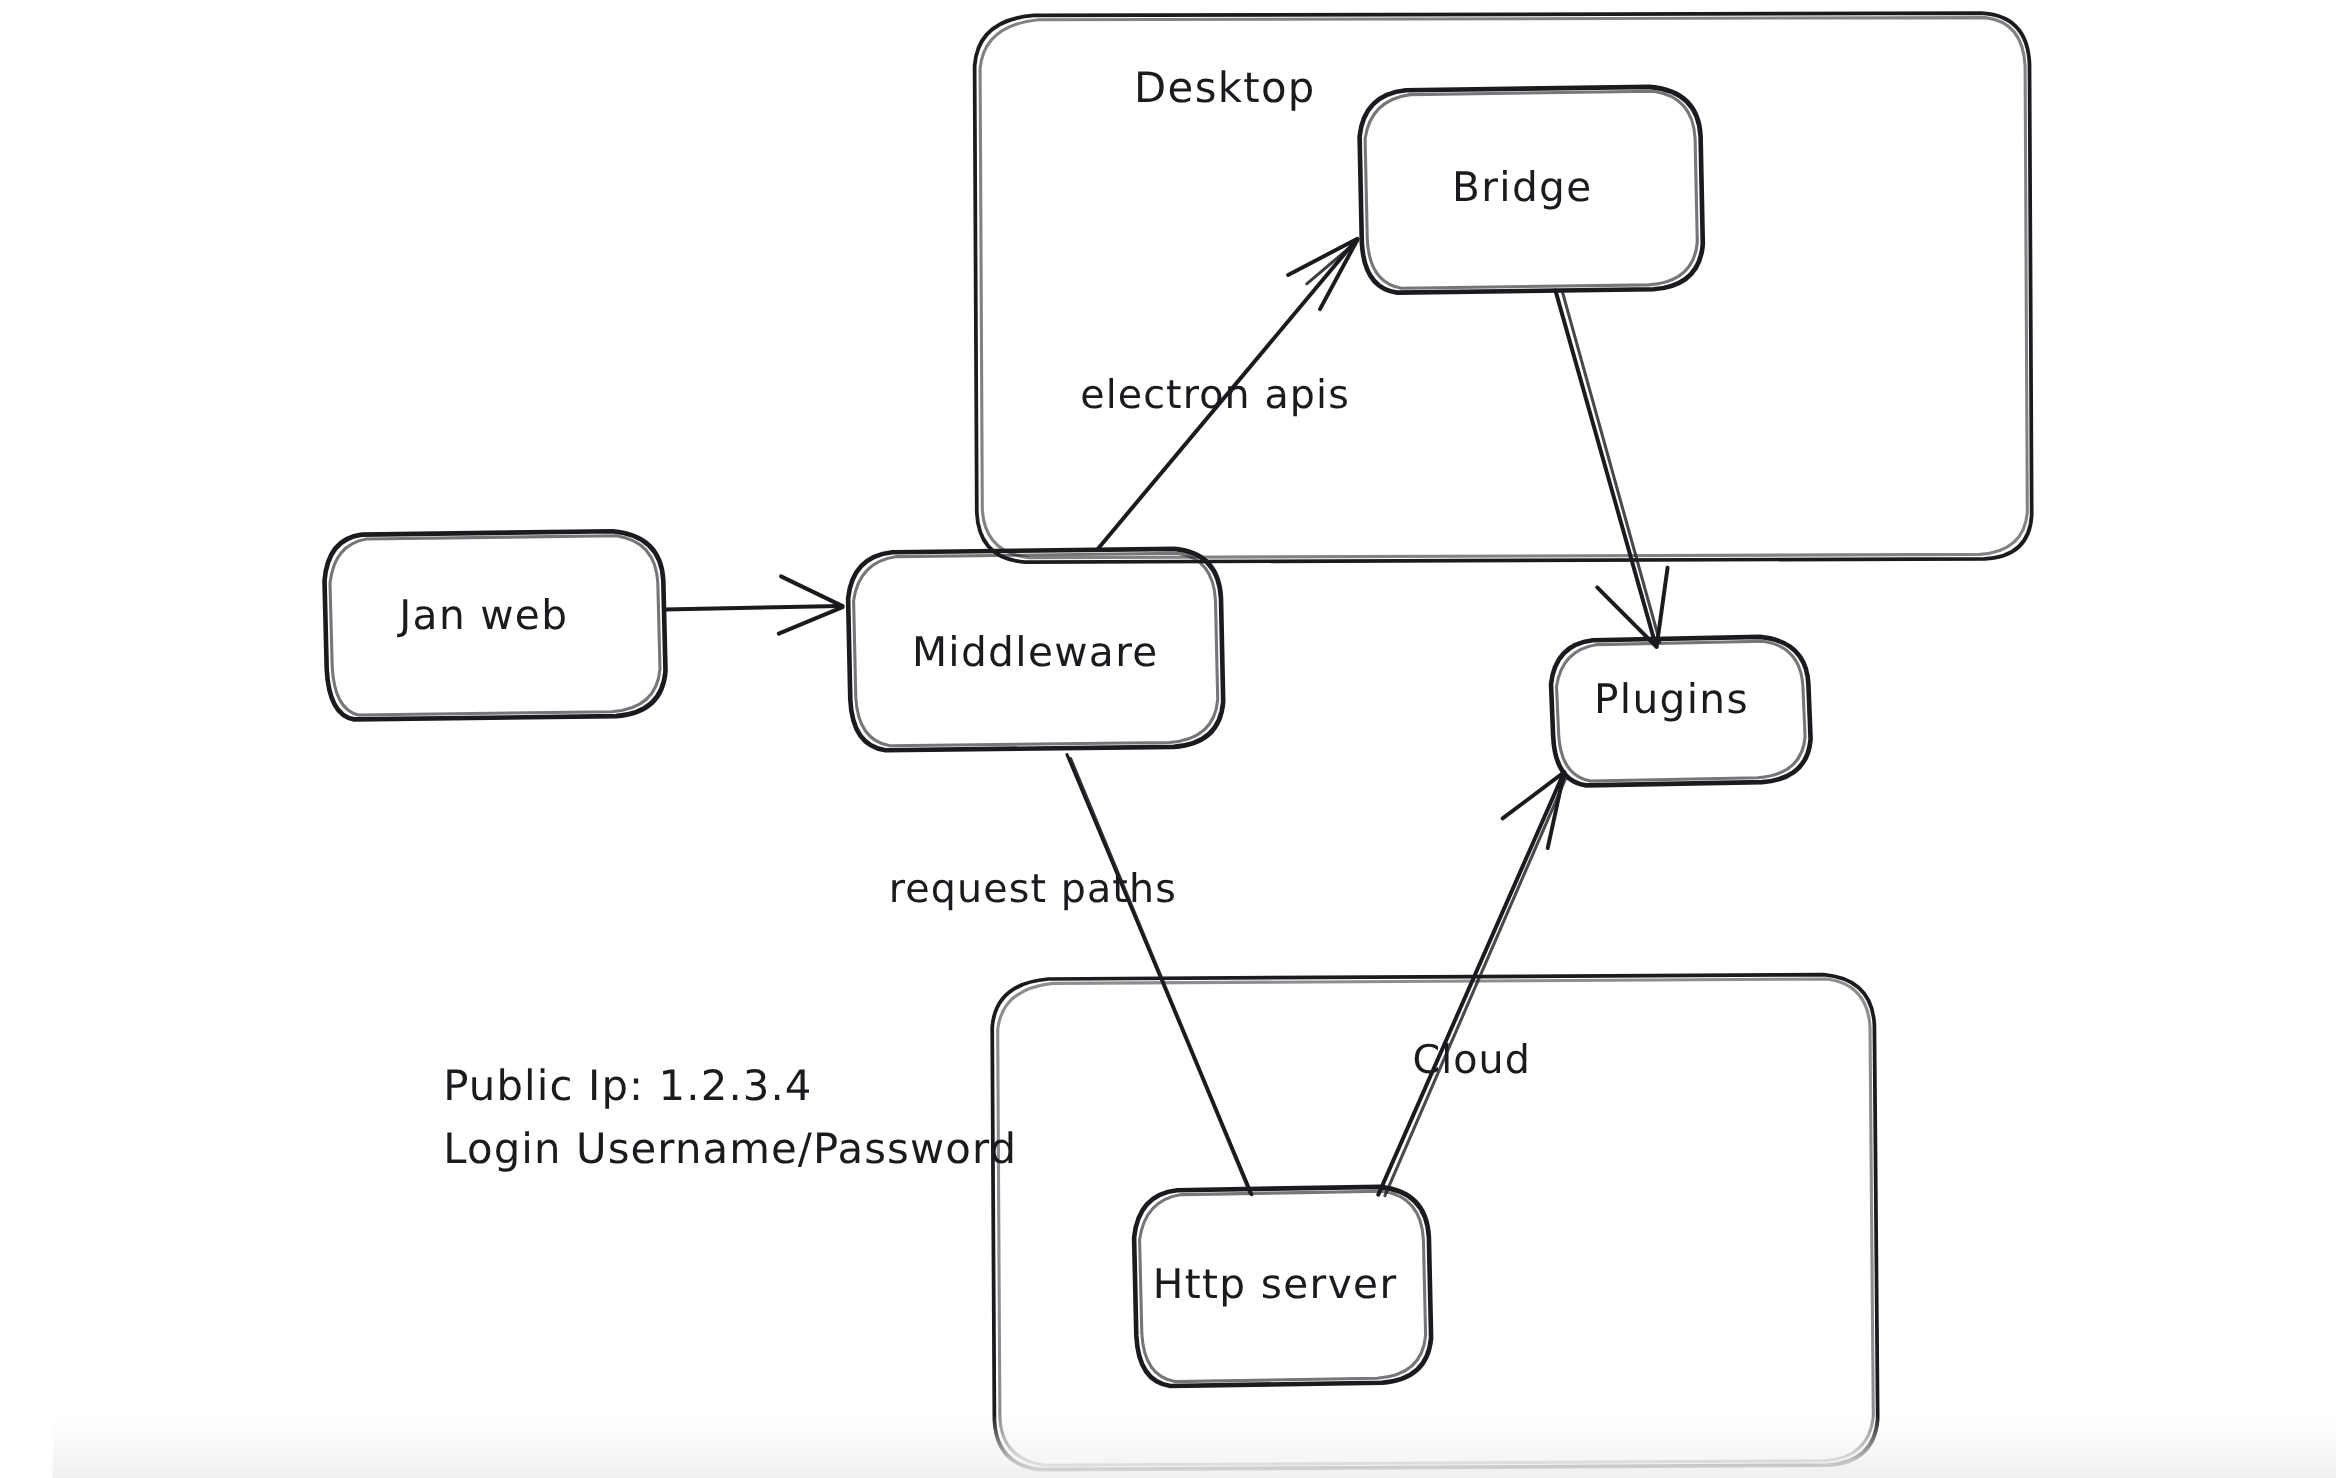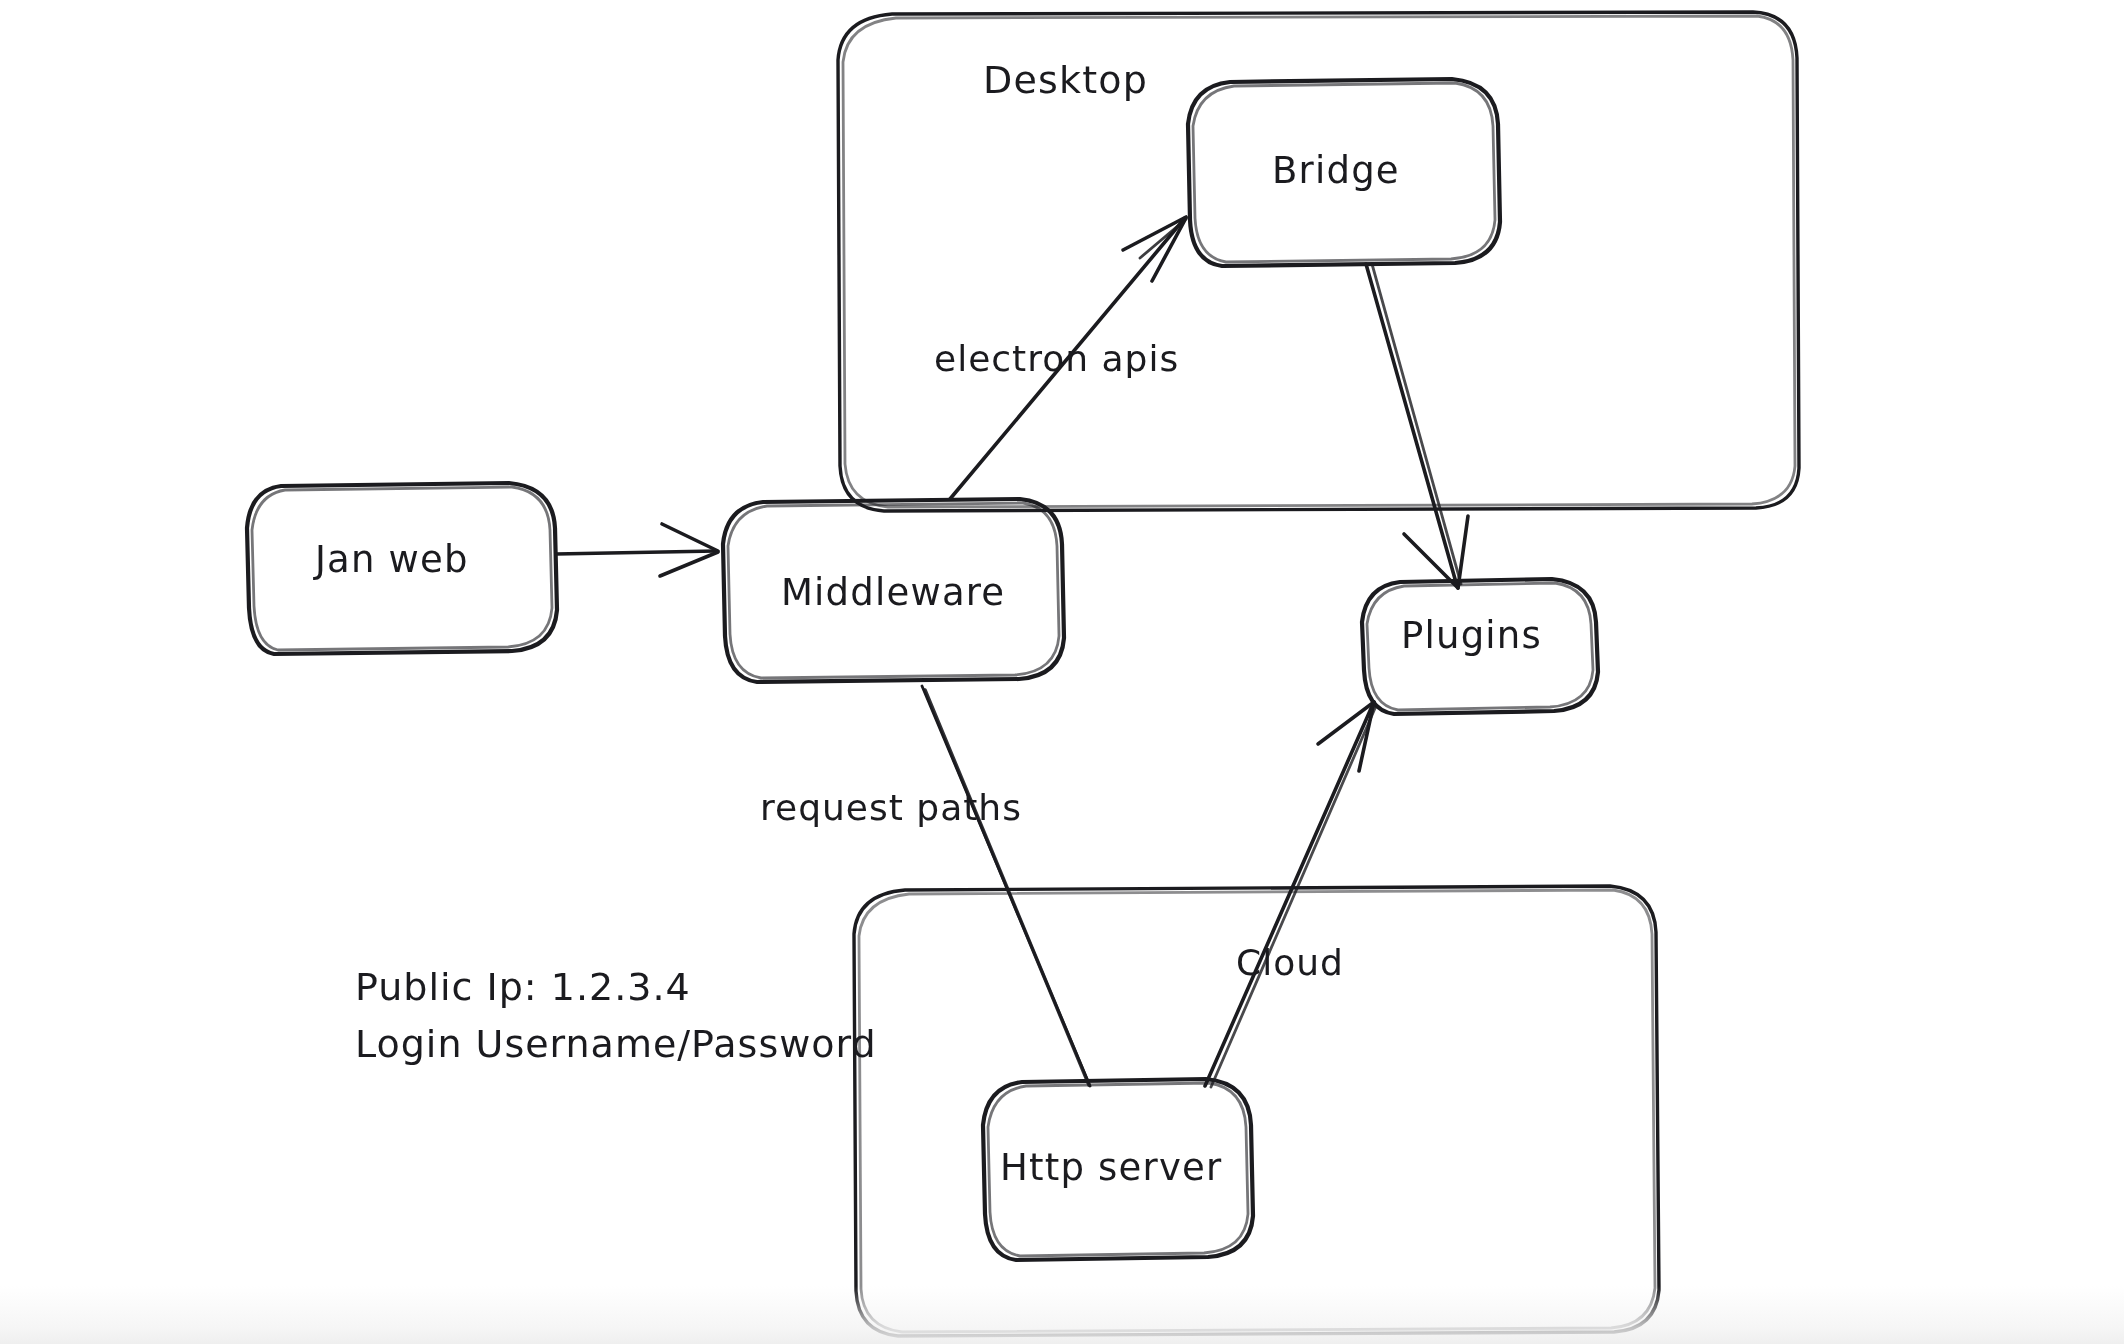--- a/index.html
+++ b/index.html
@@ -12,20 +12,21 @@
     width: 2124px;
     height: 1344px;
     overflow: hidden;
     font-family: "DejaVu Sans", sans-serif;
   }
   #canvas {
     position: relative;
     width: 1784px;
     height: 1344px;
     background: #ffffff;
+    margin-left: 48px;
   }
   #board {
     position: absolute;
     inset: 0;
     width: 2124px;
     height: 1344px;
     display: block;
   }
   
   .bottom-fade {

